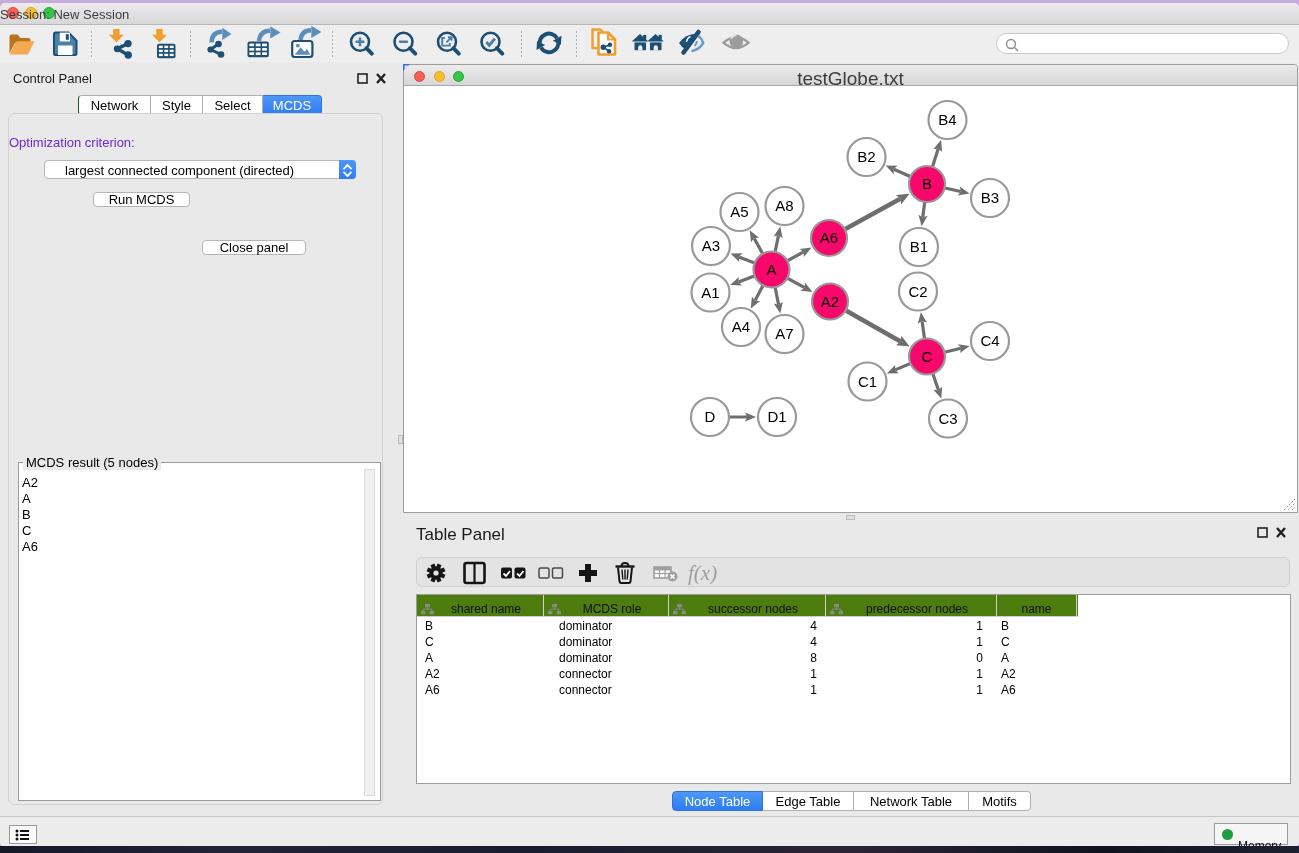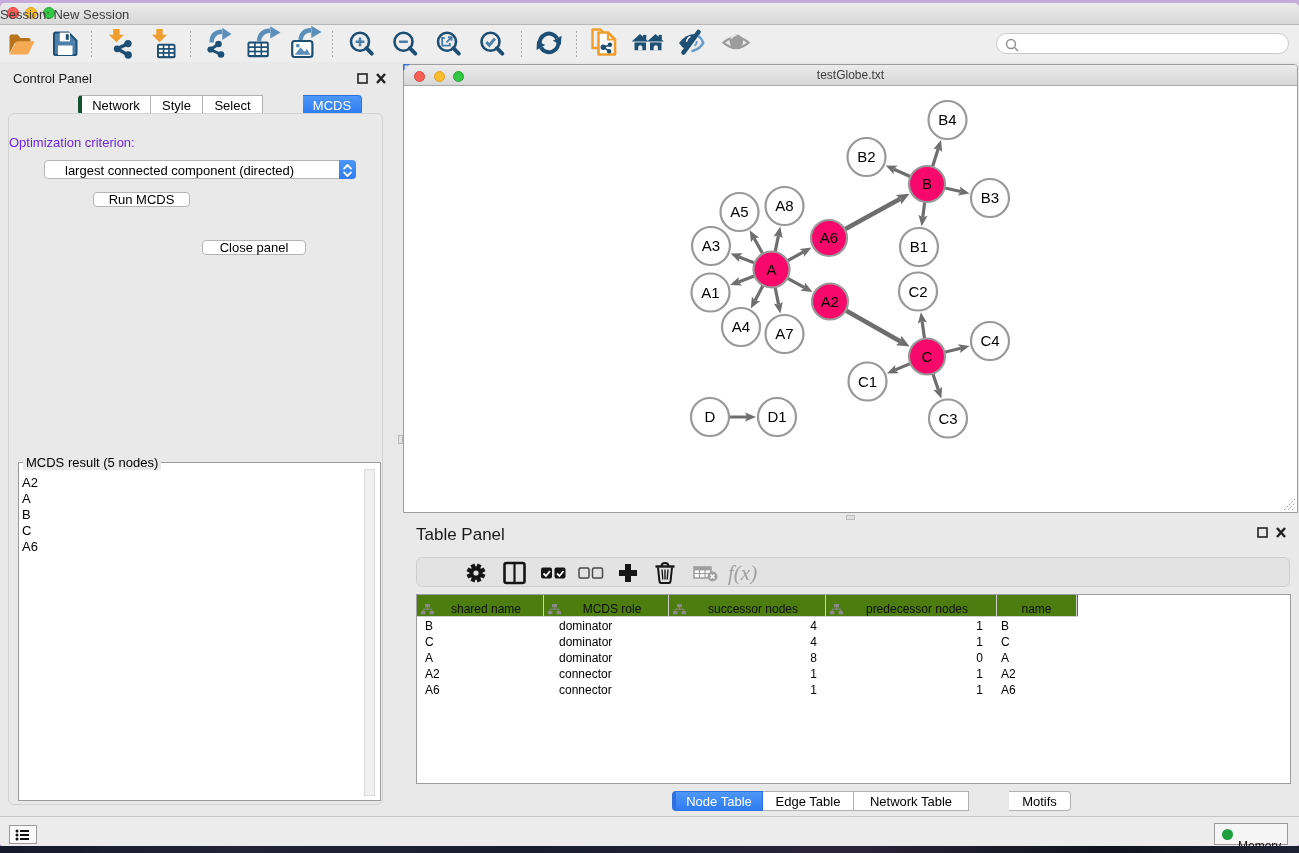--- a/index.html
+++ b/index.html
@@ -37,22 +37,22 @@
   border:1px solid #9b9b9b; font-size:12px; color:#111; }
 #membtn .dot { position:absolute; left:7px; top:5px; width:11px; height:11px; background:#1e9e3e; border-radius:50%; }
 #membtn .lbl { position:absolute; left:23px; top:15px; }
 
 #cp-title { position:absolute; left:13px; top:71px; font-size:13px; color:#1a1a1a; }
 .panbtns { position:absolute; font-size:12px; color:#111; }
 
 .seg { position:absolute; display:flex; height:20px; }
 .seg .tab { background:#fff; border:1px solid #b0b0b0; border-left:none; font-size:13px; color:#000;
   display:flex; align-items:center; justify-content:center; }
-.seg .tab:first-child { border-left:4px solid #14532d; border-radius:4px 0 0 4px; }
-.seg .tab:last-child { border-radius:0 4px 4px 0;margin-left:40px; }
+.seg .tab:first-child { border-left:1px solid #14532d; border-radius:4px 0 0 4px; }
+.seg .tab:last-child { border-radius:0 4px 4px 0; }
 .seg .tab.sel { background:linear-gradient(#4d97f8,#2f7cf3); color:#fff; border-color:#2f72dd; }
 #cp-tabs { left:78px; top:95px; }
 #cp-box { position:absolute; left:8px; top:113px; width:375px; height:692px;
   border:1px solid #d2d2d2; border-radius:6px; background:#e9e9e9; }
 #opt-label { position:absolute; left:0; top:21px; width:100%; text-align:left; font-size:13px; color:#6d28d9; }
 #dropdown { position:absolute; left:35px; top:46px; width:312px; height:19px; background:#fff;
   border:1px solid #b5b5b5; border-radius:4px; }
 #dropdown .txt { position:absolute; left:11px; top:2px; font-size:13px; color:#000;padding-left:9px; }
 #dropdown .spin { position:absolute; right:-1px; top:-1px; width:17px; height:19px;
   background:linear-gradient(#4d97f8,#2f7cf3); border-radius:0 4px 4px 0; }
@@ -69,26 +69,26 @@
 #mcds-scroll { position:absolute; left:345px; top:6px; width:11px; height:327px; background:#f0f0f0;
   border:1px solid #dcdcdc; }
 
 #netwin { position:absolute; left:403px; top:64px; width:895px; height:449px;
   border:1px solid #9d9d9d; background:#fff; border-radius:4px 4px 0 0; }
 #net-titlebar { position:absolute; left:0; top:0; width:100%; height:21px;
   background:linear-gradient(#ececec,#d7d7d7); border-bottom:1px solid #a8a8a8; border-radius:4px 4px 0 0; }
 #net-titlebar .t1 { left:10px; top:6px; width:11px; height:11px; background:#f95f57; border:0.5px solid #dd4741; }
 #net-titlebar .t2 { left:29.5px; top:6px; width:11px; height:11px; background:#fbbd2e; border:0.5px solid #dfa023; }
 #net-titlebar .t3 { left:49px; top:6px; width:11px; height:11px; background:#32c745; border:0.5px solid #27a534; }
-#net-titlebar .title { position:absolute; top:3px; left:0; width:100%; text-align:center; font-size:12px; color:#3d3d3d; }
+#net-titlebar .title { position:absolute; top:3px; left:0; width:100%; text-align:center; font-size:19px; color:#3d3d3d; }
 #graph { position:absolute; left:0; top:21px; }
 
 #tp-title { position:absolute; left:416px; top:525px; font-size:17px; color:#1a1a1a; }
 #tp-toolbar { position:absolute; left:416px; top:557px; width:874px; height:30px;
-  background:#e3e3e3; border:1px solid #cfcfcf; border-radius:6px;padding-left:40px; }
+  background:#e3e3e3; border:1px solid #cfcfcf; border-radius:6px; }
 #tp-table { position:absolute; left:416px; top:594px; width:875px; height:190px; background:#fff;
   border:1px solid #9d9d9d; }
 #tp-header { position:absolute; left:0; top:0; width:661px; height:22px; background:#4d7c0f;
   border-bottom:1px solid #cfcfcf; font-size:12px; color:#111; }
 .hcol { position:absolute; top:0; height:22px; border-right:1px solid #cfcfcf; }
 .hlbl { position:absolute; top:7px; width:100%; text-align:center; }
 .hico { position:absolute; left:4px; top:9px; }
 .trow { position:absolute; height:16px; line-height:16px; font-size:12px; color:#000; width:660px; }
 .trow .c1 { position:absolute; left:8px; }
 .trow .c2 { position:absolute; left:142px; }

